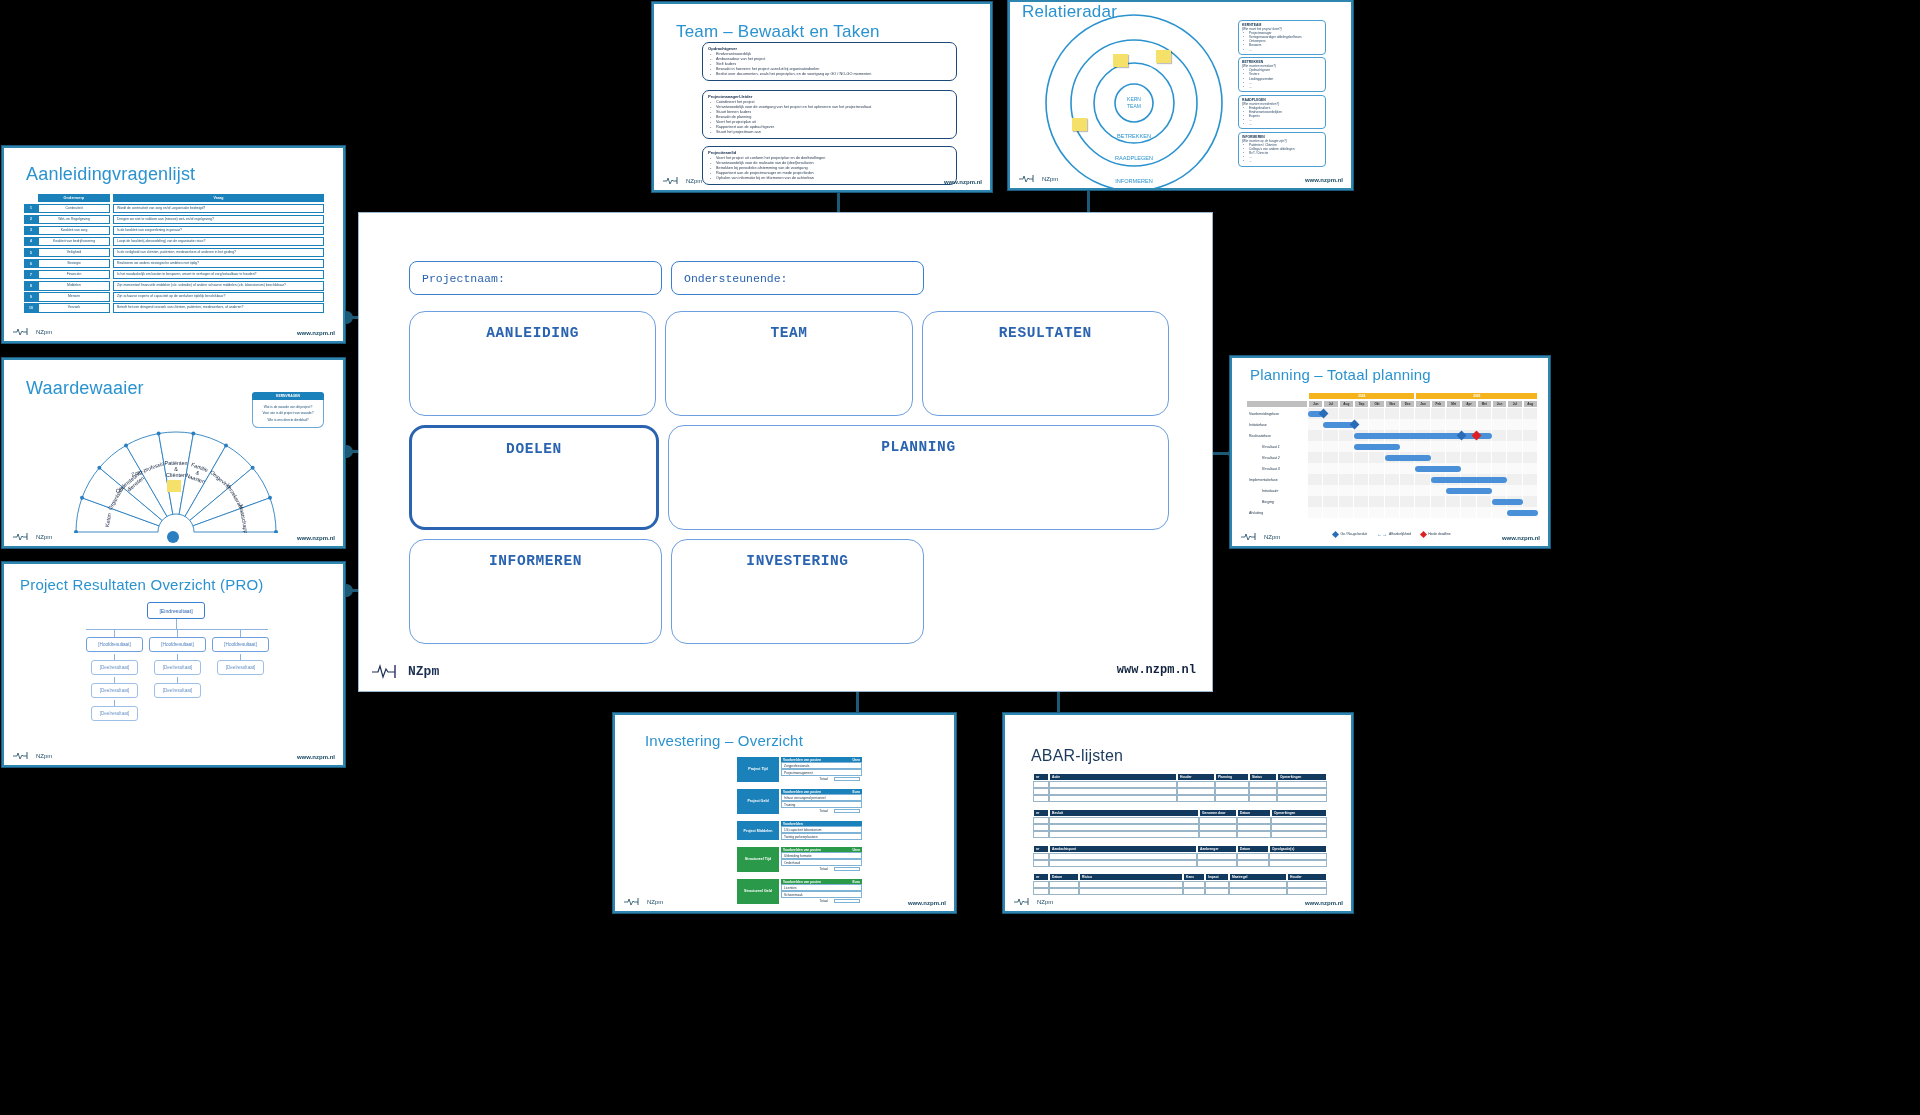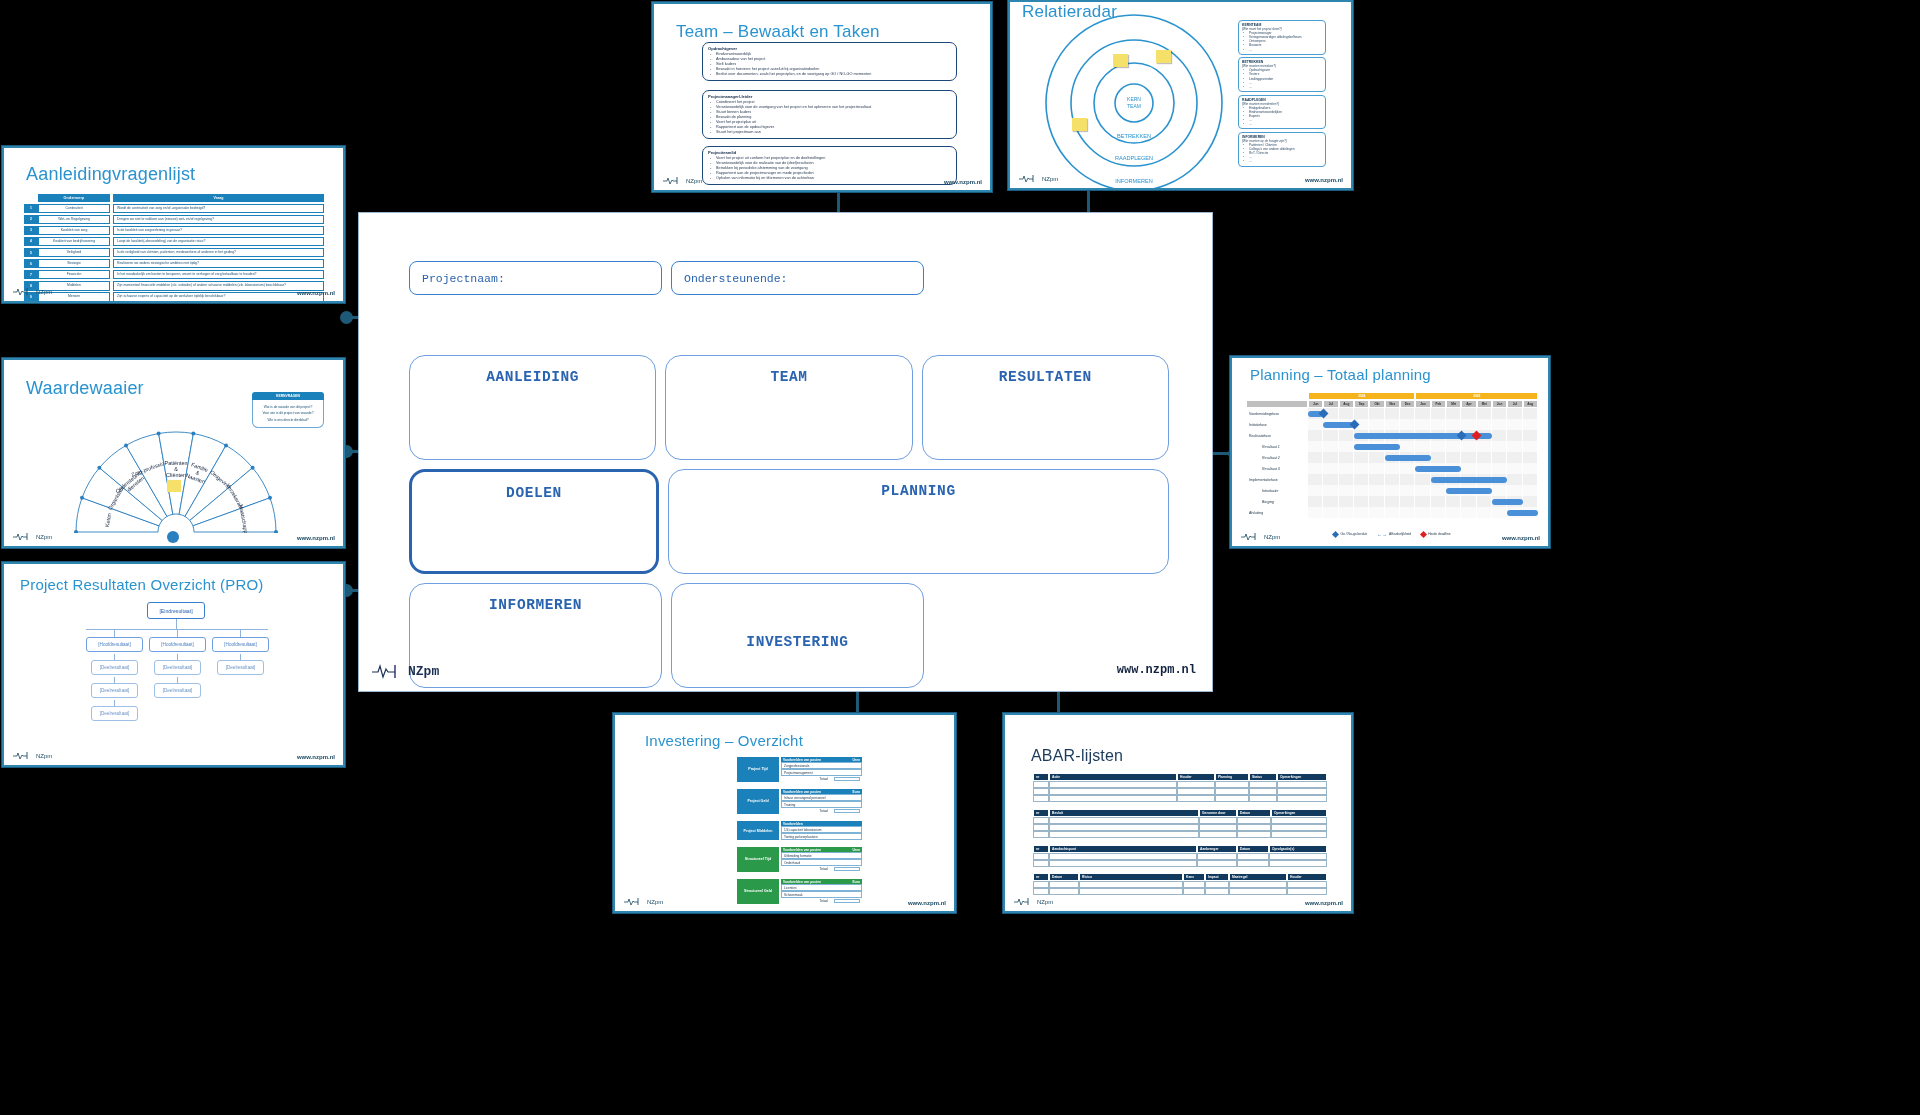--- a/index.html
+++ b/index.html
@@ -48,50 +48,50 @@
   #canvas {
     position: absolute; left: 358px; top: 212px; width: 855px; height: 480px;
     background: #fff; border: 1px solid #9bb7cf; font-family: Liberation Mono, monospace;
   }
   .hdr-row { position: absolute; left: 50px; top: 48px; display: flex; gap: 9px; }
   .hdr-box {
     width: 253px; height: 34px; border: 1.5px solid #3a7fd0; border-radius: 8px;
     display: flex; align-items: center; padding-left: 12px;
     color: #2a63b0; font-size: 11.5px;
   }
-  .grid { position: absolute; left: 50px; top: 98px; width: 760px; margin-top: 44px; }
+  .grid { position: absolute; left: 50px; top: 98px; width: 760px; }
   .grid-row { display: flex; gap: 9px; margin-bottom: 9px; }
   .cell {
     border: 1.5px solid #6e9fe0; border-radius: 16px;
     height: 105px; position: relative;
     display: flex; justify-content: center; padding-top: 13px;
   }
   .cell .lbl {
     color: #2a63b0; font-size: 14.5px; font-weight: 700; letter-spacing: .6px;
   }
   .c-aanleiding { width: 253px; }
   .c-team       { width: 253px; }
   .c-betrokken  { width: 253px; }
   .c-doelen     { width: 253px; border: 3px solid #2a63b0; }
   .c-planning   { width: 507px; }
   .c-resultaten { width: 253px; }
-  .c-investering{ width: 253px; align-items: center; }
+  .c-investering{ width: 253px; }
   .c-aandacht   { width: 253px; }
   #canvas .brand {
     position: absolute; left: 12px; bottom: 12px;
     display: flex; align-items: center; gap: 3px; color: #1b2f52;
     font-size: 13px; font-weight: 700;
   }
   #canvas .url {
     position: absolute; right: 16px; bottom: 14px;
     color: #12233f; font-size: 12px; font-weight: 700;
   }
 
   
-  #card-aanleiding { left: 2px; top: 146px; width: 343px; height: 157px; padding-left: 32px; }
+  #card-aanleiding { left: 2px; top: 146px; width: 343px; height: 197px; padding-left: 32px; }
   #card-aanleiding .card-title { position:absolute; left:22px; top:16px; font-size:18px; }
   .al-table { position: absolute; left: 20px; top: 46px; width: 300px; }
   .al-head { display: flex; margin-bottom: 1.5px; }
   .al-head .hs { width: 14px; }
   .al-head .h1 {
     width: 72px; background: #1a81ba; color:#fff; font-size:3.6px; font-weight:700;
     text-align:center; padding:2px 0; letter-spacing:.2px;
   }
   .al-head .gap { width: 3px; }
   .al-head .h2 {

